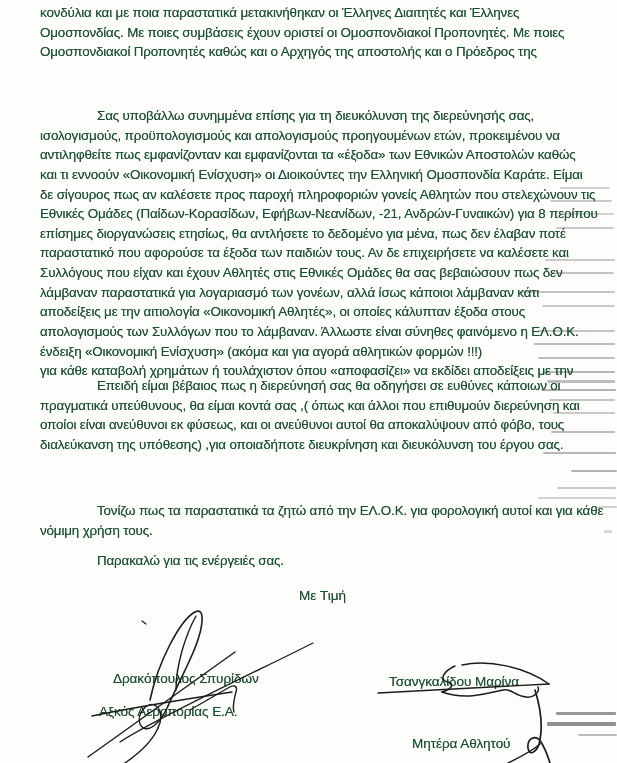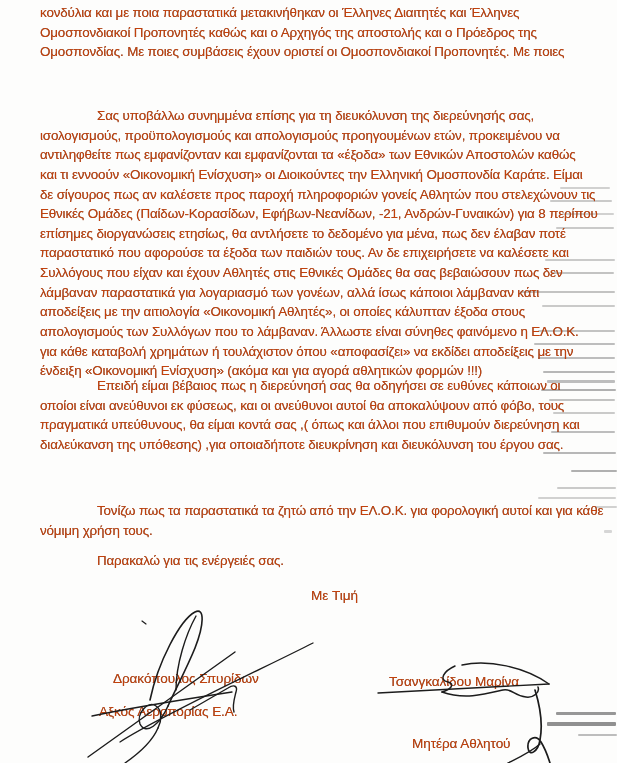--- a/index.html
+++ b/index.html
@@ -4,21 +4,21 @@
 <style>
   * { margin: 0; padding: 0; box-sizing: border-box; }
   html, body { background: #e8e8e8; }
   .page {
     position: relative;
     width: 617px;
     height: 763px;
     background: #fdfdfc;
     overflow: hidden;
     font-family: "Liberation Sans", sans-serif;
-    color: #c2410c;
+    color: #14532d;
   }
   .letter-body { position: absolute; left: 40px; right: 30px; top: 0; }
   .paragraph {
     position: absolute;
     left: 0;
     width: 545px;
     font-size: 13.4px;
     letter-spacing: -0.15px;
   }
   .paragraph .line {
@@ -26,21 +26,20 @@
     line-height: 19.65px;
     white-space: nowrap;
     text-shadow: 0 0 0.5px rgba(20,20,20,0.55);
   }
   .paragraph.indented .line:first-child { text-indent: 57px; }
   .closing {
     position: absolute;
     left: 299px; top: 588px;
     font-size: 13.6px;
     text-shadow: 0 0 0.5px rgba(20,20,20,0.55);
-    margin-left: 12px;
   }
   .sig-text {
     position: absolute;
     font-size: 13.6px;
     letter-spacing: -0.1px;
     text-shadow: 0 0 0.5px rgba(20,20,20,0.55);
     white-space: nowrap;
   }
   .sig-name-left { left: 113px; top: 671px; }
   .sig-role-left { left: 99px;  top: 704px; }
@@ -84,43 +83,43 @@
       <div class="streak" style="left: 595px; top: 506px; width: 22px; height: 2px; opacity: 0.35;"></div>
       <div class="streak" style="left: 604px; top: 530px; width: 8px; height: 3px; opacity: 0.3;"></div>
       <div class="streak" style="left: 556px; top: 712px; width: 60px; height: 3px; opacity: 0.8;"></div>
       <div class="streak" style="left: 547px; top: 722px; width: 69px; height: 4px; opacity: 0.85;"></div>
       <div class="streak" style="left: 578px; top: 734px; width: 39px; height: 2px; opacity: 0.5;"></div>
     </div>
 
   <div class="letter-body">
       <div class="paragraph" style="top: 3px;">
         <div class="line">κονδύλια και με ποια παραστατικά μετακινήθηκαν οι Έλληνες Διαιτητές και Έλληνες</div>
+        <div class="line">Ομοσπονδίας. Με ποιες συμβάσεις έχουν οριστεί οι Ομοσπονδιακοί Προπονητές. Με ποιες</div>
         <div class="line">Ομοσπονδιακοί Προπονητές καθώς και ο Αρχηγός της αποστολής και ο Πρόεδρος της</div>
-        <div class="line">Ομοσπονδίας. Με ποιες συμβάσεις έχουν οριστεί οι Ομοσπονδιακοί Προπονητές. Με ποιες</div>
       </div>
       <div class="paragraph indented" style="top: 106px;">
         <div class="line">Σας υποβάλλω συνημμένα επίσης για τη διευκόλυνση της διερεύνησής σας,</div>
         <div class="line">ισολογισμούς, προϋπολογισμούς και απολογισμούς προηγουμένων ετών, προκειμένου να</div>
         <div class="line">αντιληφθείτε πως εμφανίζονταν και εμφανίζονται τα «έξοδα» των Εθνικών Αποστολών καθώς</div>
         <div class="line">και τι εννοούν «Οικονομική Ενίσχυση» οι Διοικούντες την Ελληνική Ομοσπονδία Καράτε. Είμαι</div>
         <div class="line">δε σίγουρος πως αν καλέσετε προς παροχή πληροφοριών γονείς Αθλητών που στελεχώνουν τις</div>
         <div class="line">Εθνικές Ομάδες (Παίδων-Κορασίδων, Εφήβων-Νεανίδων, -21, Ανδρών-Γυναικών) για 8 περίπου</div>
         <div class="line">επίσημες διοργανώσεις ετησίως, θα αντλήσετε το δεδομένο για μένα, πως δεν έλαβαν ποτέ</div>
         <div class="line">παραστατικό που αφορούσε τα έξοδα των παιδιών τους. Αν δε επιχειρήσετε να καλέσετε και</div>
         <div class="line">Συλλόγους που είχαν και έχουν Αθλητές στις Εθνικές Ομάδες θα σας βεβαιώσουν πως δεν</div>
         <div class="line">λάμβαναν παραστατικά για λογαριασμό των γονέων, αλλά ίσως κάποιοι λάμβαναν κάτι</div>
         <div class="line">αποδείξεις με την αιτιολογία «Οικονομική Αθλητές», οι οποίες κάλυπταν έξοδα στους</div>
         <div class="line">απολογισμούς των Συλλόγων που το λάμβαναν. Άλλωστε είναι σύνηθες φαινόμενο η ΕΛ.Ο.Κ.</div>
+        <div class="line">ένδειξη «Οικονομική Ενίσχυση» (ακόμα και για αγορά αθλητικών φορμών !!!)</div>
         <div class="line">για κάθε καταβολή χρημάτων ή τουλάχιστον όπου «αποφασίζει» να εκδίδει αποδείξεις με την</div>
-        <div class="line">ένδειξη «Οικονομική Ενίσχυση» (ακόμα και για αγορά αθλητικών φορμών !!!)</div>
       </div>
       <div class="paragraph indented" style="top: 376px;">
         <div class="line">Επειδή είμαι βέβαιος πως η διερεύνησή σας θα οδηγήσει σε ευθύνες κάποιων οι</div>
+        <div class="line">πραγματικά υπεύθυνους, θα είμαι κοντά σας ,( όπως και άλλοι που επιθυμούν διερεύνηση και</div>
         <div class="line">οποίοι είναι ανεύθυνοι εκ φύσεως, και οι ανεύθυνοι αυτοί θα αποκαλύψουν από φόβο, τους</div>
-        <div class="line">πραγματικά υπεύθυνους, θα είμαι κοντά σας ,( όπως και άλλοι που επιθυμούν διερεύνηση και</div>
         <div class="line">διαλεύκανση της υπόθεσης) ,για οποιαδήποτε διευκρίνηση και διευκόλυνση του έργου σας.</div>
       </div>
       <div class="paragraph indented" style="top: 501px;">
         <div class="line">Τονίζω πως τα παραστατικά τα ζητώ από την ΕΛ.Ο.Κ. για φορολογική αυτοί και για κάθε</div>
         <div class="line">νόμιμη χρήση τους.</div>
       </div>
       <div class="paragraph indented" style="top: 551px;">
         <div class="line">Παρακαλώ για τις ενέργειές σας.</div>
       </div>
     </div>

